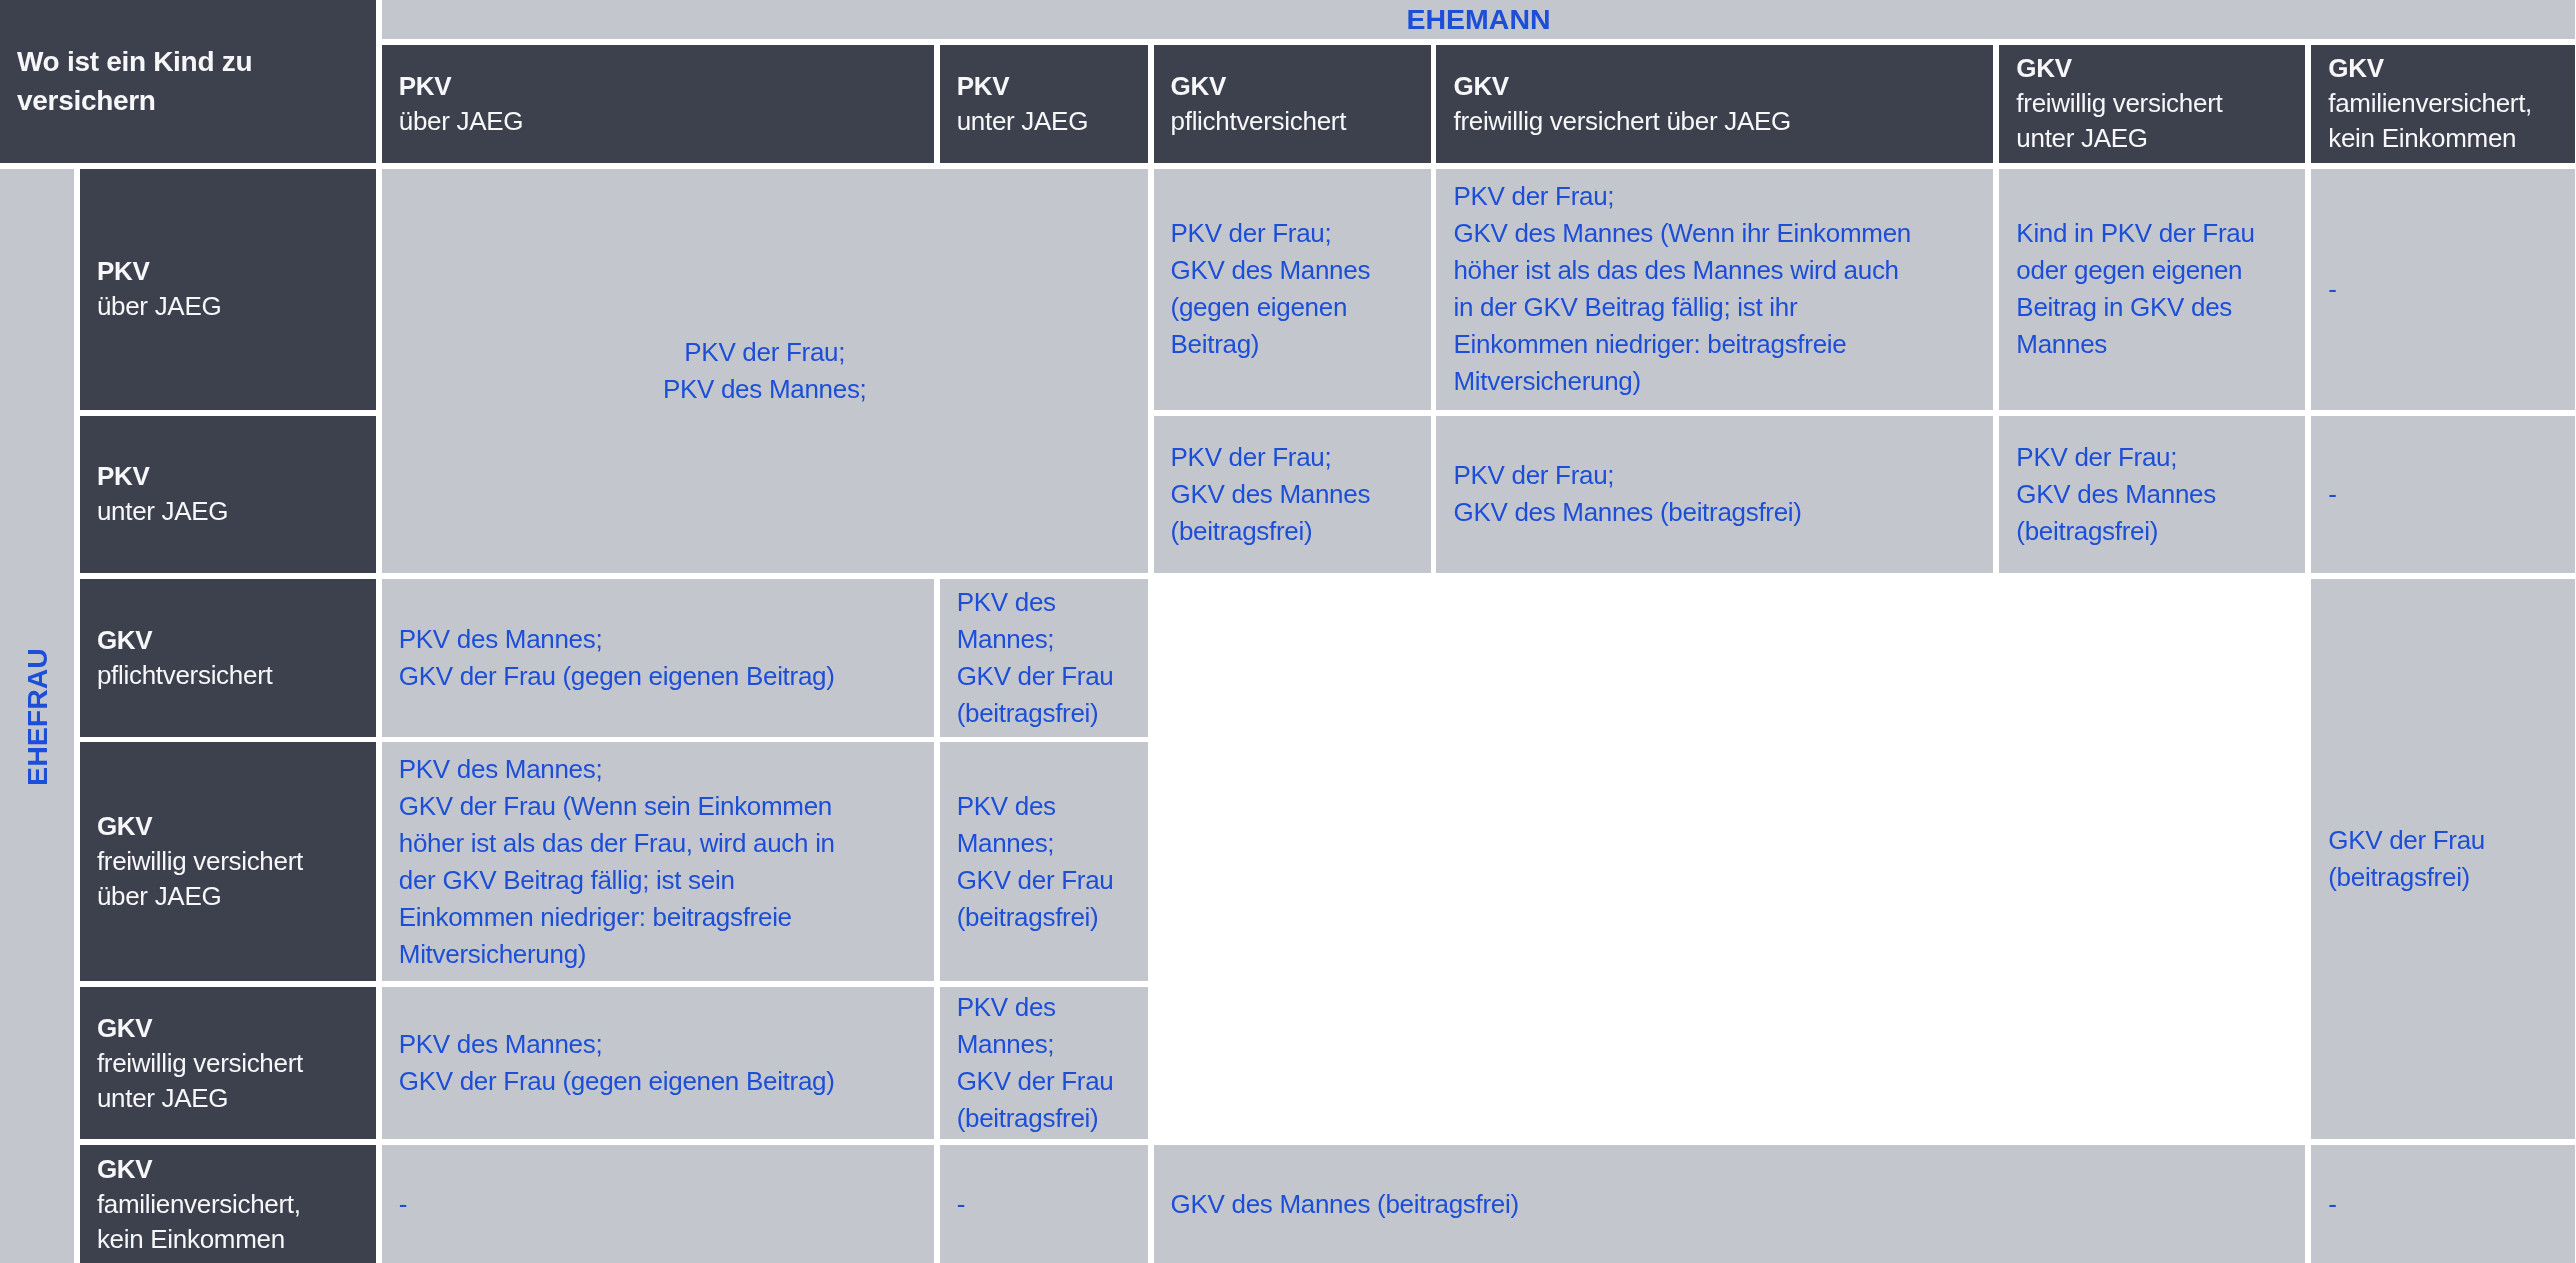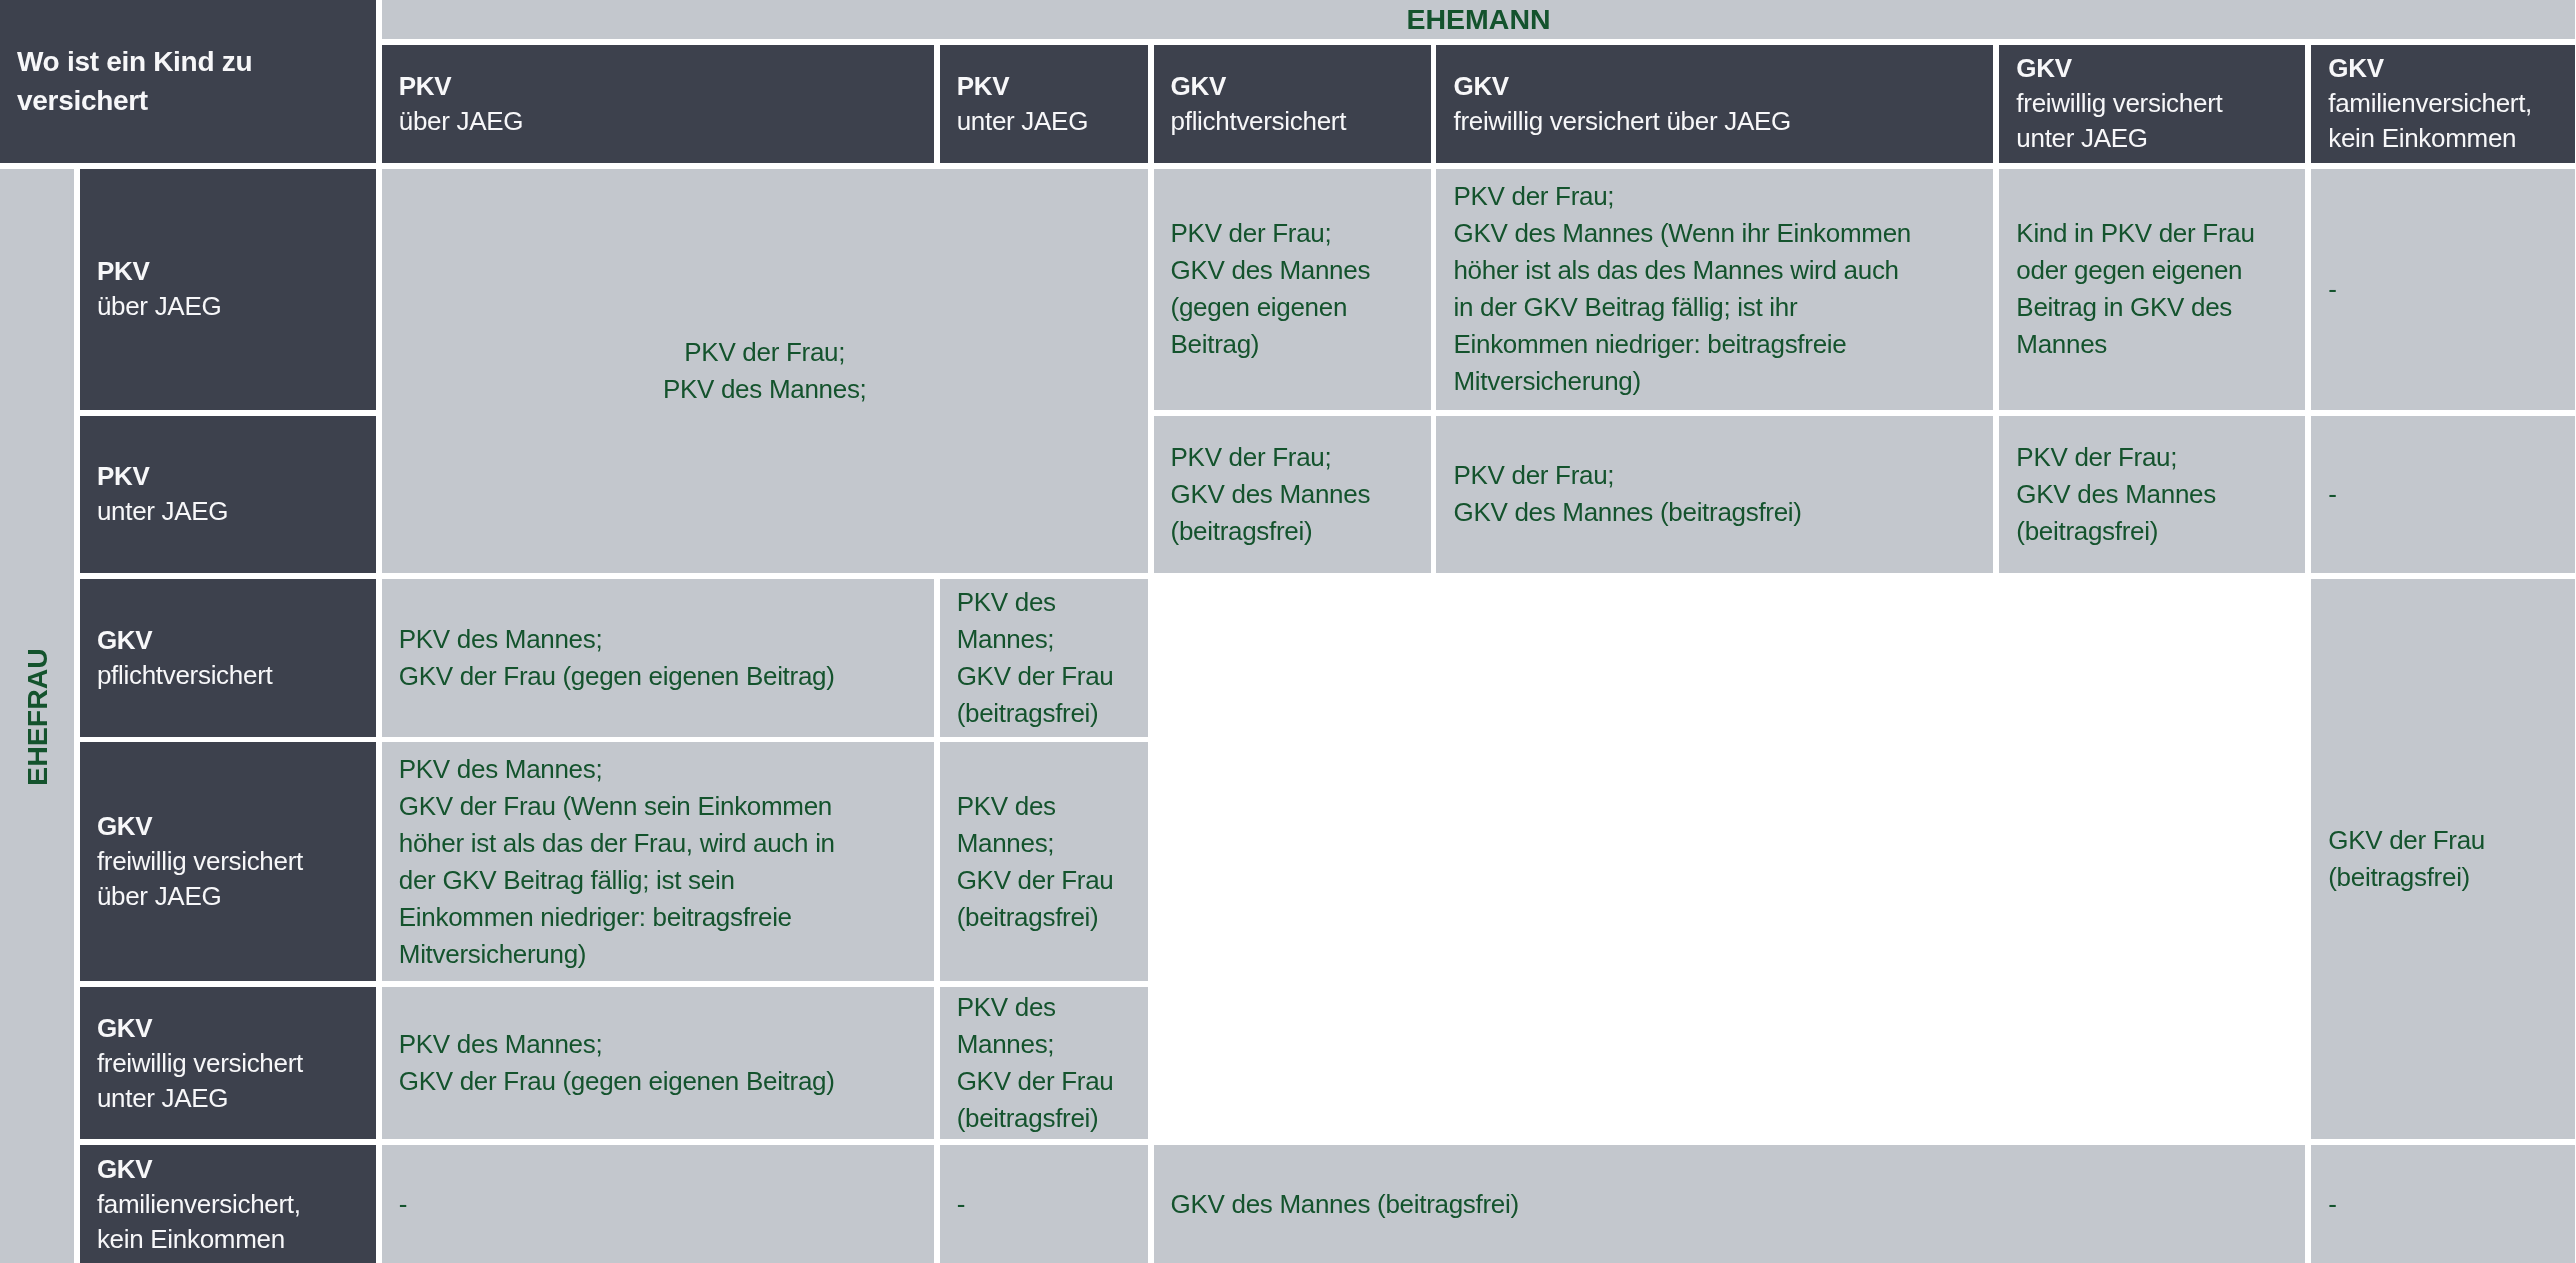--- a/index.html
+++ b/index.html
@@ -20,21 +20,21 @@
   .cell {
     display: flex;
     flex-direction: column;
     justify-content: center;
     padding: 3.4px 11.8px 3.4px 17px;
     box-sizing: border-box;
     white-space: pre-line;
     overflow: hidden;
   }
   .dark  { background: var(--dark, #3d414d); color: #f7f7f9; }
-  .light { background: var(--light, #c3c7cd); color: #14532d; }
+  .light { background: var(--light, #c3c7cd); color: #1d4ed8; }
   .body-cell { font-size: 26px; line-height: 37px; font-weight: 400; }
   .center { align-items: center; text-align: center; padding-left: 11.8px; }
   .hcell  { font-size: 26px; line-height: 35px; }
   .hcell .h-title { font-weight: 700; display: block; }
   .hcell .h-sub   { font-weight: 400; display: block; }
   .corner { font-size: 28px; line-height: 39px; font-weight: 700; }
   .band {
     align-items: center;
     text-align: center;
     font-size: 28.5px;
@@ -52,21 +52,21 @@
     font-weight: 700;
     letter-spacing: 0px;
   }
 </style>
 </head>
 <body>
 
 <div class="grid">
 
   <div class="cell dark corner" style="grid-area:1/1/3/3">Wo ist ein Kind zu
-versichert</div>
+versichern</div>
 
   <div class="cell light band" style="grid-area:1/3/2/9">EHEMANN</div>
 
   <div class="cell dark hcell" style="grid-area:2/3/3/4">
     <span class="h-title">PKV</span>
     <span class="h-sub">über JAEG</span>
   </div>
   <div class="cell dark hcell" style="grid-area:2/4/3/5">
     <span class="h-title">PKV</span>
     <span class="h-sub">unter JAEG</span>

